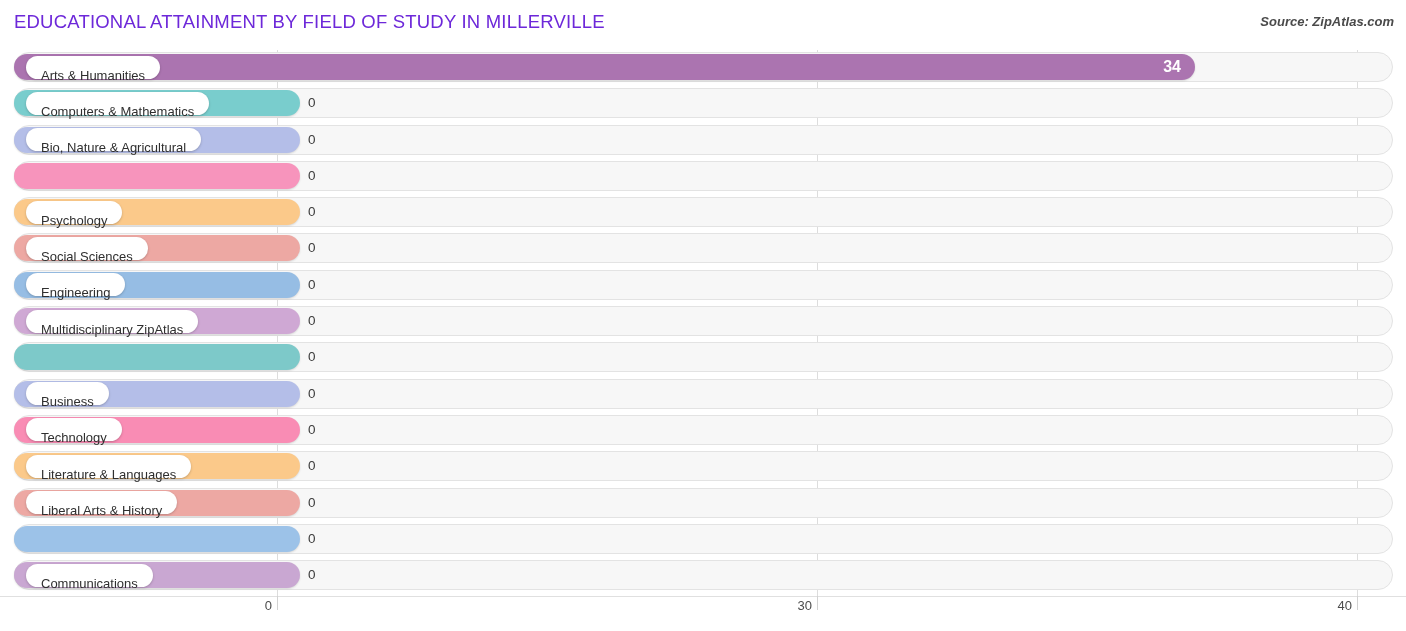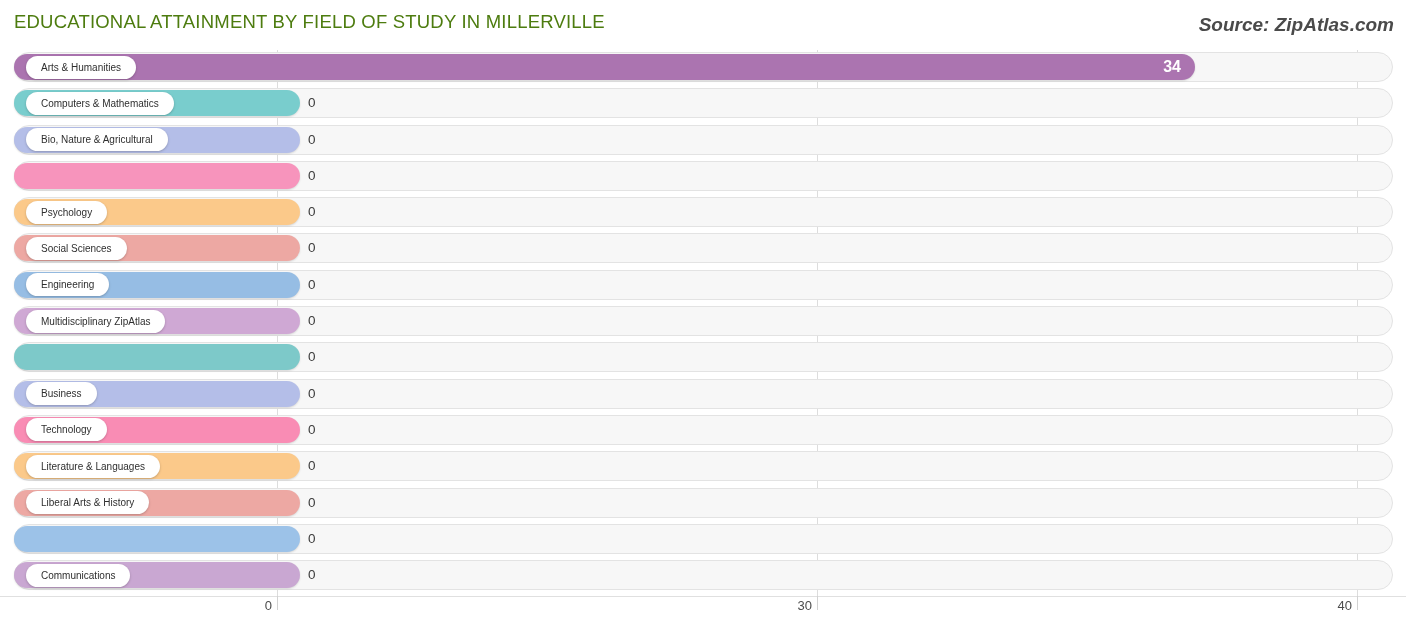--- a/index.html
+++ b/index.html
@@ -9,25 +9,25 @@
     background: #ffffff;
     font-family: "Liberation Sans", sans-serif;
     overflow: hidden;
   }
   #root { position: relative; width: 1406px; height: 631px; }
 
   
   .hdr-title {
     position: absolute; left: 14px; top: 11px;
     font-size: 18.5px; letter-spacing: .2px;
-    color: #4d7c0f; white-space: nowrap;
+    color: #6d28d9; white-space: nowrap;
   }
   .hdr-source {
     position: absolute; right: 12px; top: 14px;
-    font-size: 19px; font-style: italic; font-weight: bold;
+    font-size: 13px; font-style: italic; font-weight: bold;
     color: #4a4a4a; white-space: nowrap;
   }
 
   
   .plot {
     position: absolute; left: 0; top: 50px;
     width: 1406px; height: 546px;
   }
 
   
@@ -65,24 +65,24 @@
   }
   .out-value {
     position: absolute;
     top: 4px; height: 26px; line-height: 26px;
     font-size: 13.5px; color: #3c3c3c;
     white-space: nowrap;
   }
   .pill {
     position: absolute; left: 26px;
     top: 5.5px; height: 23px; line-height: 23px;
-    padding: 0 15px;
+    padding: 8px 15px;
     background: #ffffff;
     border-radius: 12px;
-    font-size: 10px; color: #2f2f2f;
+    font-size: 13px; color: #2f2f2f;
     white-space: nowrap;
     box-shadow: 0 1px 2.5px rgba(0,0,0,.22);
   }
 
   
   .axis {
     position: absolute; left: 0; top: 596px;
     width: 1406px; height: 35px;
   }
   .axis-line {

